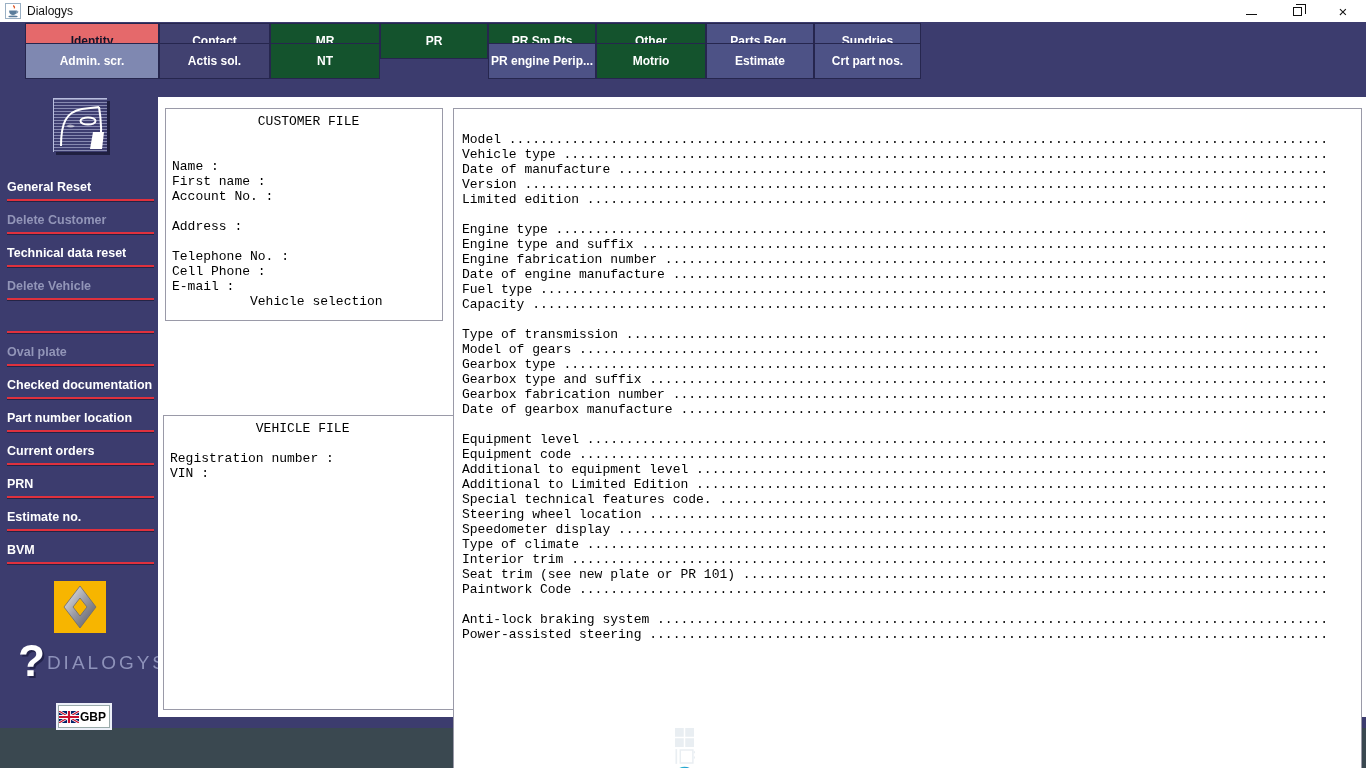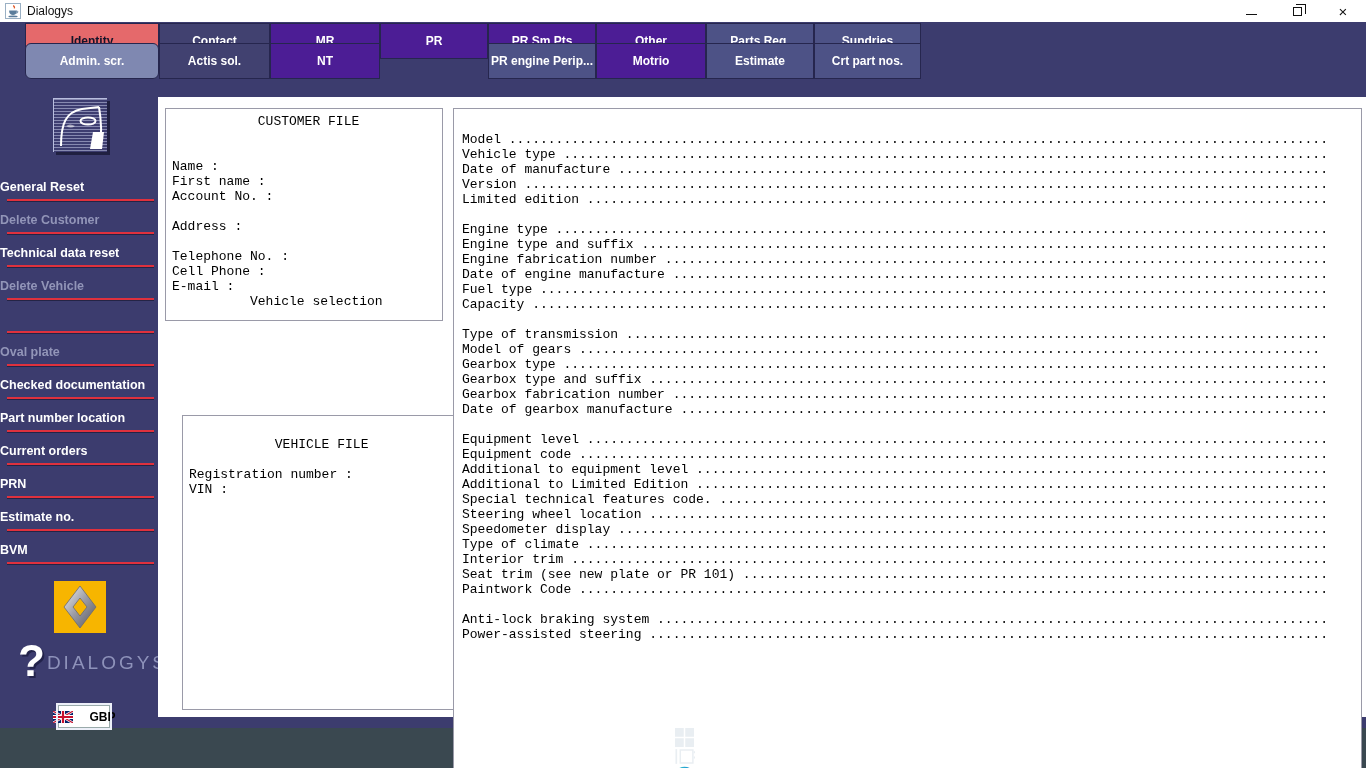--- a/index.html
+++ b/index.html
@@ -19,52 +19,52 @@
   .glyph-x { font-size:15px; color:#111; line-height:1; }
 
   
   .header { position:relative; height:75px; background:#3c3c6e; }
   .tabs-wrap { position:absolute; left:25px; top:1px; }
   .tabgrid { display:grid; grid-template-columns:134px 111px 110px 108px 108px 110px 108px 107px; height:20px; }
   .tab { display:flex; align-items:center; justify-content:center; font-size:12px; font-weight:bold;
          color:#fff; border:1px solid #26264e; height:36px; cursor:pointer; white-space:nowrap; overflow:hidden; }
   .tab.selected { background:#e5696b; color:#14142a; }
   .tab.dark  { background:#414170; }
-  .tab.mid   { background:#4c1d95; }
+  .tab.mid   { background:#14532d; }
   .tab.slate { background:#4d5286; }
-  .tab.light { background:#7f88b1;border-radius:6px; }
+  .tab.light { background:#7f88b1; }
   .tab.empty { background:transparent; border:none; cursor:default; }
 
   
   .main { display:flex; height:620px; }
   .sidebar { width:158px; background:#3c3c6e; flex:none; position:relative; }
   .content { flex:1; background:#fff; position:relative; }
 
   
   .car-icon { width:54px; height:54px; margin:1px auto 0 53px; position:relative;
               background:#3d3d70 repeating-linear-gradient(180deg, rgba(225,230,255,.45) 0 1px, transparent 1px 3px);
               box-shadow:3px 3px 0 rgba(10,10,30,.55); border-top:1px solid #b9bede; border-left:1px solid #b9bede; }
   .side-list { margin-top:16px; }
   .side-item { height:33px; display:flex; flex-direction:column; justify-content:flex-end; cursor:pointer; }
-  .side-label { font-size:12.5px; font-weight:bold; color:#ffffff; margin-bottom:5px; white-space:nowrap; }
+  .side-label { font-size:12.5px; font-weight:bold; color:#ffffff; padding-left:7px; margin-bottom:5px; white-space:nowrap; }
   .side-item.disabled .side-label { color:#9295b8; }
   .side-sep { height:2px; background:#e0313d; margin:0 4px 0 7px; box-shadow:0 1px 0 rgba(0,0,10,.4); }
 
   .renault { width:52px; height:52px; margin:17px auto 0 54px; background:#f7b500; display:flex; align-items:center; justify-content:center; }
   .dlg-brand { margin:6px 0 0 18px; display:flex; align-items:center; height:44px; }
   .qmark { font-size:44px; font-weight:800; color:#fff; line-height:40px; text-shadow:2px 2px 0 rgba(10,10,40,.5); }
   .dlg-text { font-size:19px; letter-spacing:3px; color:#8e92ba; margin-left:2px; margin-top:4px; }
   .gbp { width:52px; height:23px; background:#fff; border:1px solid #9aa; outline:2px solid #eceff8;
-         margin:22px auto 0 58px; display:flex; align-items:center; justify-content:center; gap:17px; cursor:pointer; }
+         margin:22px auto 0 58px; display:flex; align-items:center; gap:1px; cursor:pointer; }
   .gbp-t { font-size:12px; font-weight:bold; color:#000; }
 
   
   .panel { position:absolute; background:#fff; border:1px solid #9a9aa8; }
   .panel.customer { left:7px;  top:11px;  width:278px; height:213px; padding:5px 6px; }
-  .panel.vehicle  { left:24px;  top:318px; width:334px; height:295px; padding:21px 6px; }
+  .panel.vehicle  { left:5px;  top:318px; width:334px; height:295px; padding:5px 6px; }
   .panel.details  { left:295px; top:11px; width:909px; height:676px; padding:23px 8px; }
   .mono-line { font-family:"Liberation Mono","DejaVu Sans Mono",monospace; font-size:13px;
                height:15px; line-height:15px; white-space:pre; color:#000; overflow:hidden; }
   .mono-line.action { cursor:pointer; }
 
   
   .bottom-strip { height:11px; background:#3c3c6e; }
   .taskbar { height:40px; background:#3a4850; display:flex; align-items:center; padding-left:2px;flex-direction:column; }
   .tb-ico { width:48px; height:40px; display:flex; align-items:center; justify-content:center; position:relative; cursor:pointer; }
   .tb-ico.running::after { content:""; position:absolute; bottom:0; left:12px; right:12px; height:3px; background:#76b9ed; }

